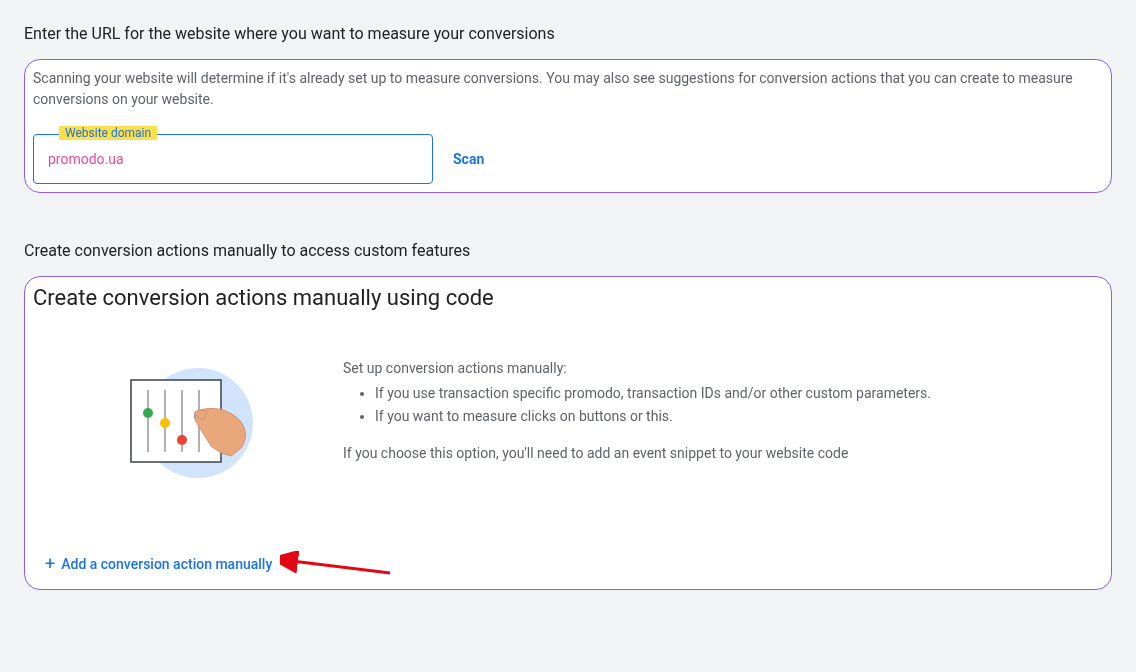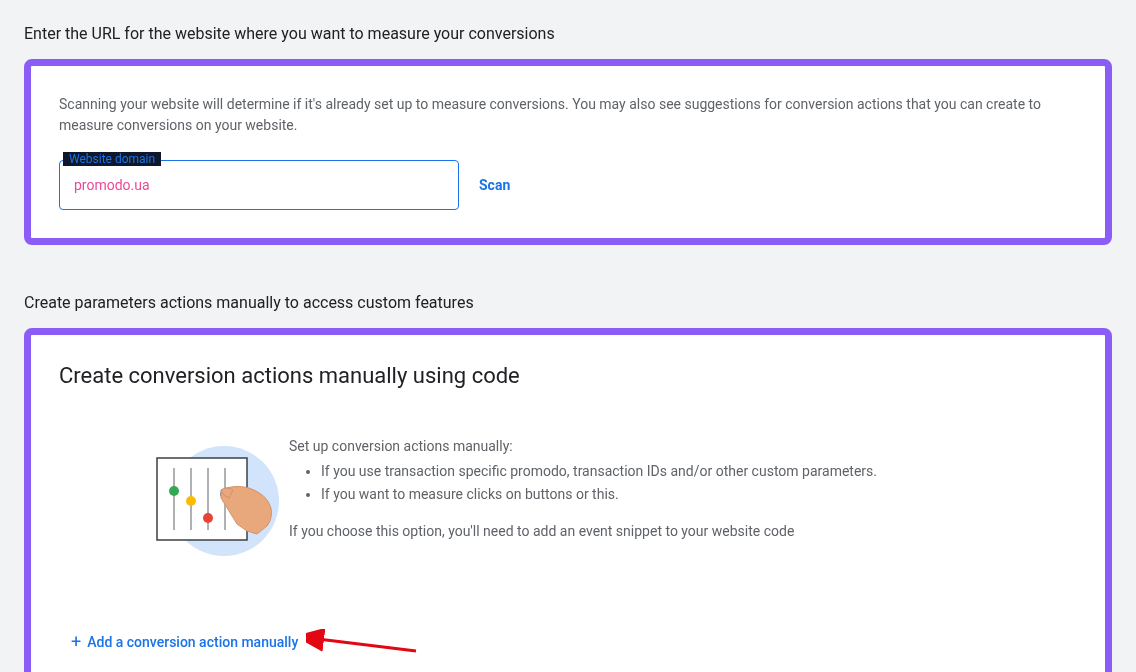--- a/index.html
+++ b/index.html
@@ -15,45 +15,45 @@
       font-size: 14px;
     }
     .section-heading {
       font-size: 16px;
       font-weight: 400;
       color: #202124;
       margin-bottom: 16px;
     }
     .card {
       background: #fff;
-      border: 7px solid #8b5cf6;
-      border-radius: 8px;
-      padding: 28px;
+      border: 1px solid #8b5cf6;
+      border-radius: 16px;
+      padding: 8px;
       margin-bottom: 48px;
     }
     .card-description {
       font-size: 14px;
       color: #5f6368;
       line-height: 1.5;
       margin-bottom: 24px;
     }
     .input-row {
       display: flex;
       align-items: center;
       gap: 16px;
     }
     .input-wrapper {
       position: relative;
       width: 400px;
     }
     .floating-label {
       position: absolute;
       top: -8px;
-      left: 4px;
-      background: #0f172a;
+      left: 26px;
+      background: #fde047;
       padding: 0 6px;
       font-size: 12px;
       color: #1a73e8;
     }
     .text-input {
       width: 100%;
       height: 50px;
       border: 1px solid #1a73e8;
       border-radius: 4px;
       padding: 0 14px;
@@ -73,20 +73,21 @@
       font-family: inherit;
     }
     .card-title {
       font-size: 22px;
       font-weight: 400;
       color: #202124;
       margin-bottom: 48px;
     }
     .content-row {
       display: flex;
+      gap: 80px;
       align-items: flex-start;
       margin-bottom: 56px;
     }
     .illustration {
       flex-shrink: 0;
       margin-left: 80px;
     }
     .text-content {
       flex: 1;
       color: #5f6368;
@@ -137,21 +138,21 @@
   <p class="card-description">Scanning your website will determine if it's already set up to measure conversions. You may also see suggestions for conversion actions that you can create to measure conversions on your website.</p>
   <div class="input-row">
     <div class="input-wrapper">
       <span class="floating-label">Website domain</span>
       <input type="text" class="text-input" value="promodo.ua" style="">
     </div>
     <button class="scan-btn">Scan</button>
   </div>
 </div>
 
-<h2 class="section-heading">Create parameters actions manually to access custom features</h2>
+<h2 class="section-heading">Create conversion actions manually to access custom features</h2>
 <div class="card" style="margin-bottom:16px;">
   <h3 class="card-title">Create conversion actions manually using code</h3>
   <div class="content-row">
     <div class="illustration">
       <svg width="150" height="130" viewBox="0 0 150 130">
         <circle cx="85" cy="65" r="55" fill="#d2e3fc"></circle>
         <rect x="18" y="22" width="90" height="82" fill="#fff" stroke="#3c4043" stroke-width="1.5"></rect>
         <line x1="35" y1="32" x2="35" y2="94" stroke="#5f6368" stroke-width="1"></line>
         <line x1="52" y1="32" x2="52" y2="94" stroke="#5f6368" stroke-width="1"></line>
         <line x1="69" y1="32" x2="69" y2="94" stroke="#5f6368" stroke-width="1"></line>

